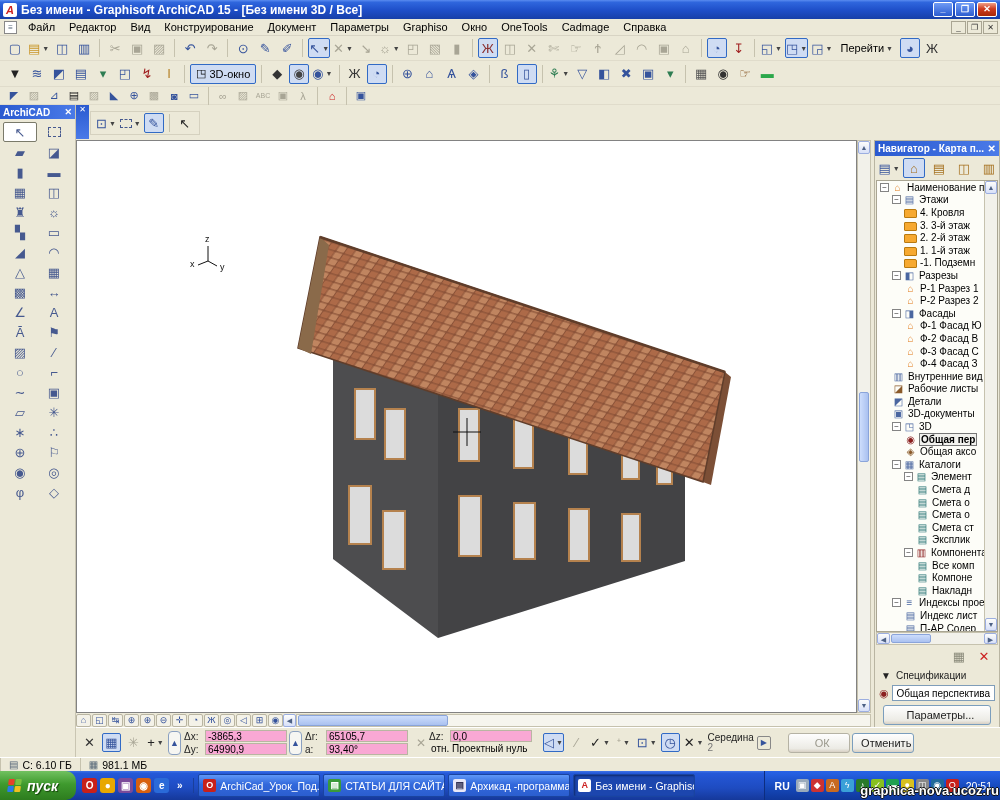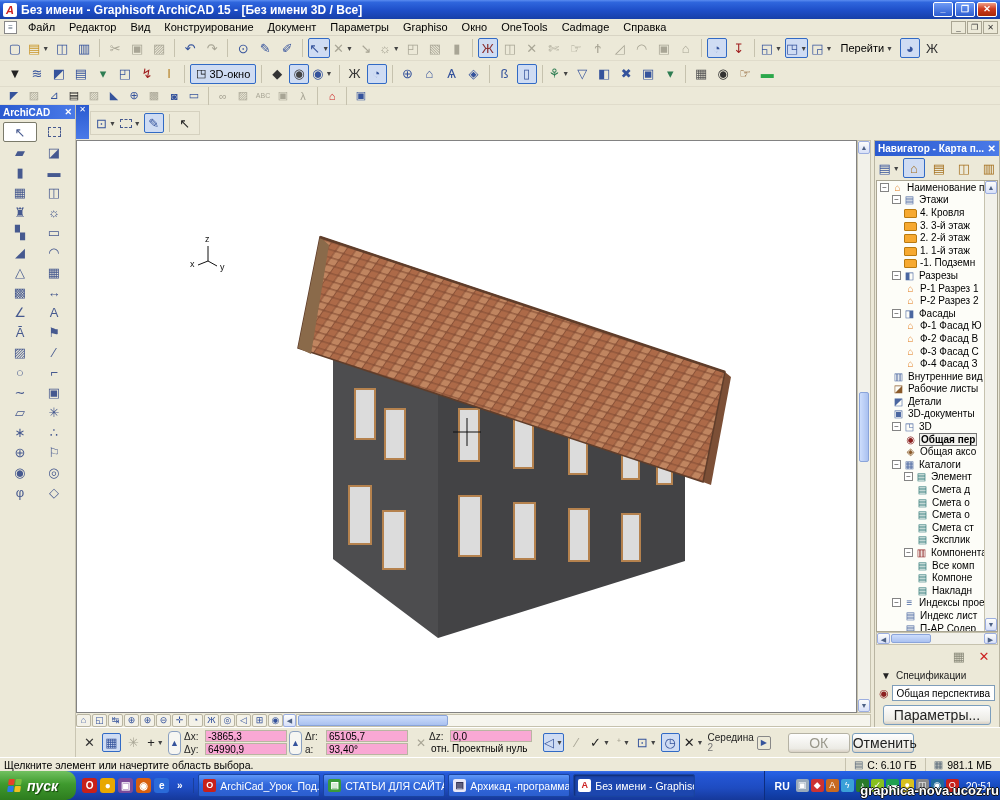--- a/index.html
+++ b/index.html
@@ -96,21 +96,21 @@
   .nav-hscroll .sarrow{width:13px;height:11px;}
   .nav-hscroll .hthumb{width:40px;background:linear-gradient(#cdddfc,#aac1f0);border:1px solid #8aa4da;margin:1px;border-radius:2px;}
   .nav-btnrow{flex:0 0 22px;display:flex;justify-content:flex-end;align-items:center;gap:3px;padding:0 4px;}
   .nav-btnrow .tbtn{color:#8a8a7a;}
   .nav-spec{flex:0 0 16px;display:flex;align-items:center;font-size:10px;gap:5px;padding:0 6px;color:#222;}
   .nav-field{flex:0 0 20px;display:flex;align-items:center;gap:3px;padding:0 4px;}
   .nav-field .cam{color:#8b2020;font-size:11px;}
   .nav-field .fld{flex:1;background:#fff;border:1px solid #7f9db9;height:16px;font-size:10px;
     display:flex;align-items:center;justify-content:center;}
   .btn-xp{border:1px solid #7b9ebd;border-radius:3px;background:linear-gradient(#fefefe,#ecebe5 80%,#d8d0c4);
-    font-size:14px;color:#222;text-align:center;}
+    font-size:11px;color:#222;text-align:center;padding-left:7px;}
   .nav-params{flex:0 0 24px;padding:2px 8px;}
   .nav-params .btn-xp{width:100%;height:20px;line-height:18px;}
   
   #coordbar{position:absolute;left:76px;top:727px;width:924px;height:30px;background:#ece9d8;
     display:flex;align-items:center;font-size:10px;gap:2px;padding:0 3px;border-top:1px solid #fff;}
   #coordbar .tbtn{min-width:19px;height:19px;}
   .coordgrp{display:flex;align-items:center;gap:3px;}
   .abox{width:13px;height:24px;border:1px solid #8aa0c0;border-radius:4px;background:#f6f6f2;
     color:#35539c;font-size:9px;display:flex;align-items:center;justify-content:center;}
   .cfields{display:flex;flex-direction:column;gap:1px;}
@@ -1027,21 +1027,20 @@
   <div class="snapword">
     <span>Середина</span>
     <span class="n">2</span>
   </div>
   <div class="tbtn" style="border:1px solid #888;border-radius:2px;min-width:14px;height:14px;font-size:8px;">▶</div>
   <div class="btn-xp okbtn">ОК</div>
   <div class="btn-xp cancelbtn">Отменить</div>
 </div>
 
 <div id="statusbar">
-  <span class="msg">Щелкните элемент или начертите область выбора.</span>
   <span class="spanel">
       <span class="g">▤</span>
     <span>C: 6.10 ГБ</span>
     </span>
   <span class="spanel">
       <span class="g">▦</span>
     <span>981.1 МБ</span>
     </span>
 </div>
 

